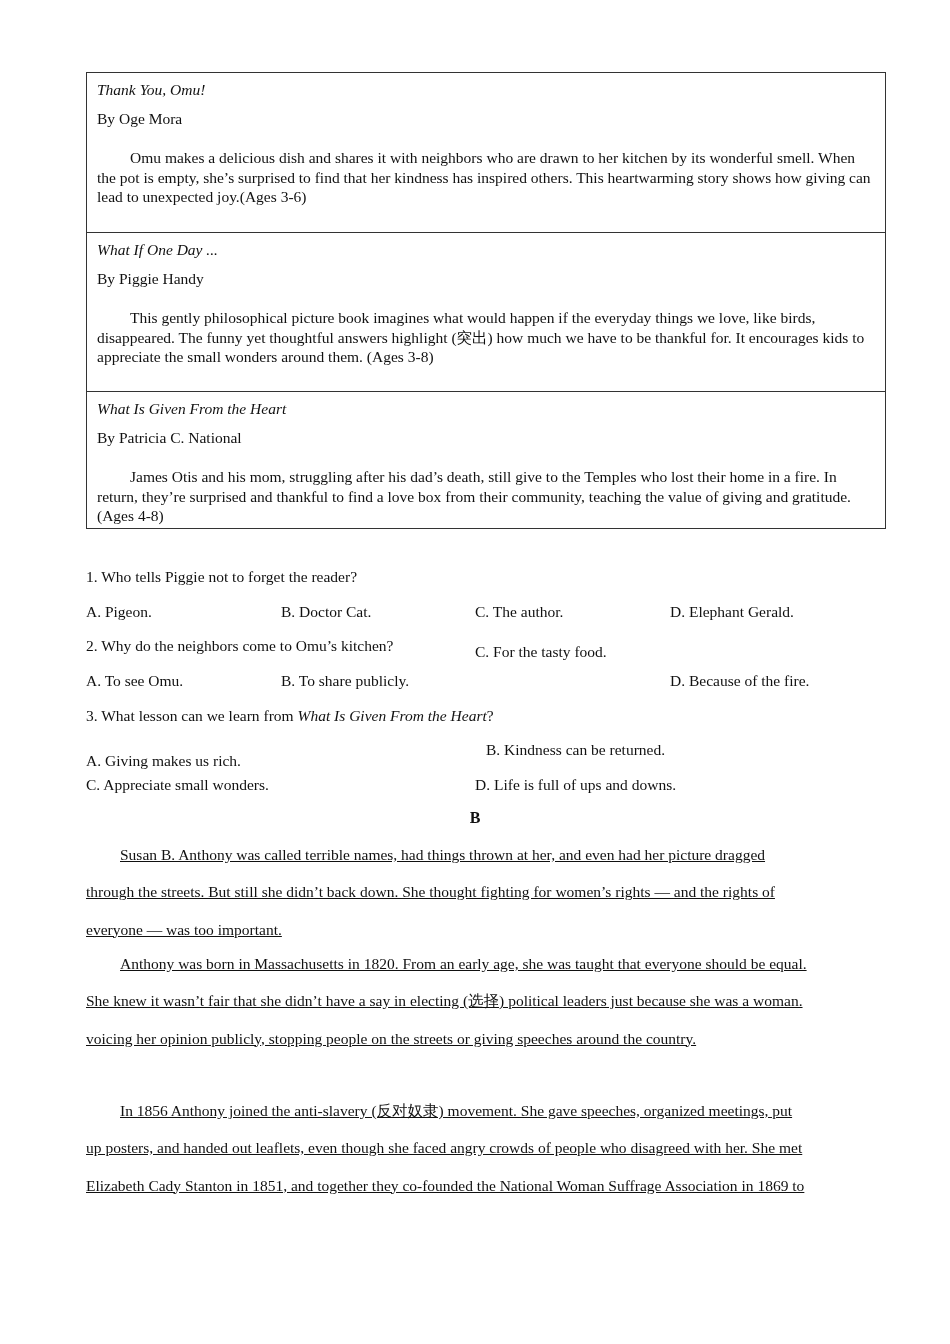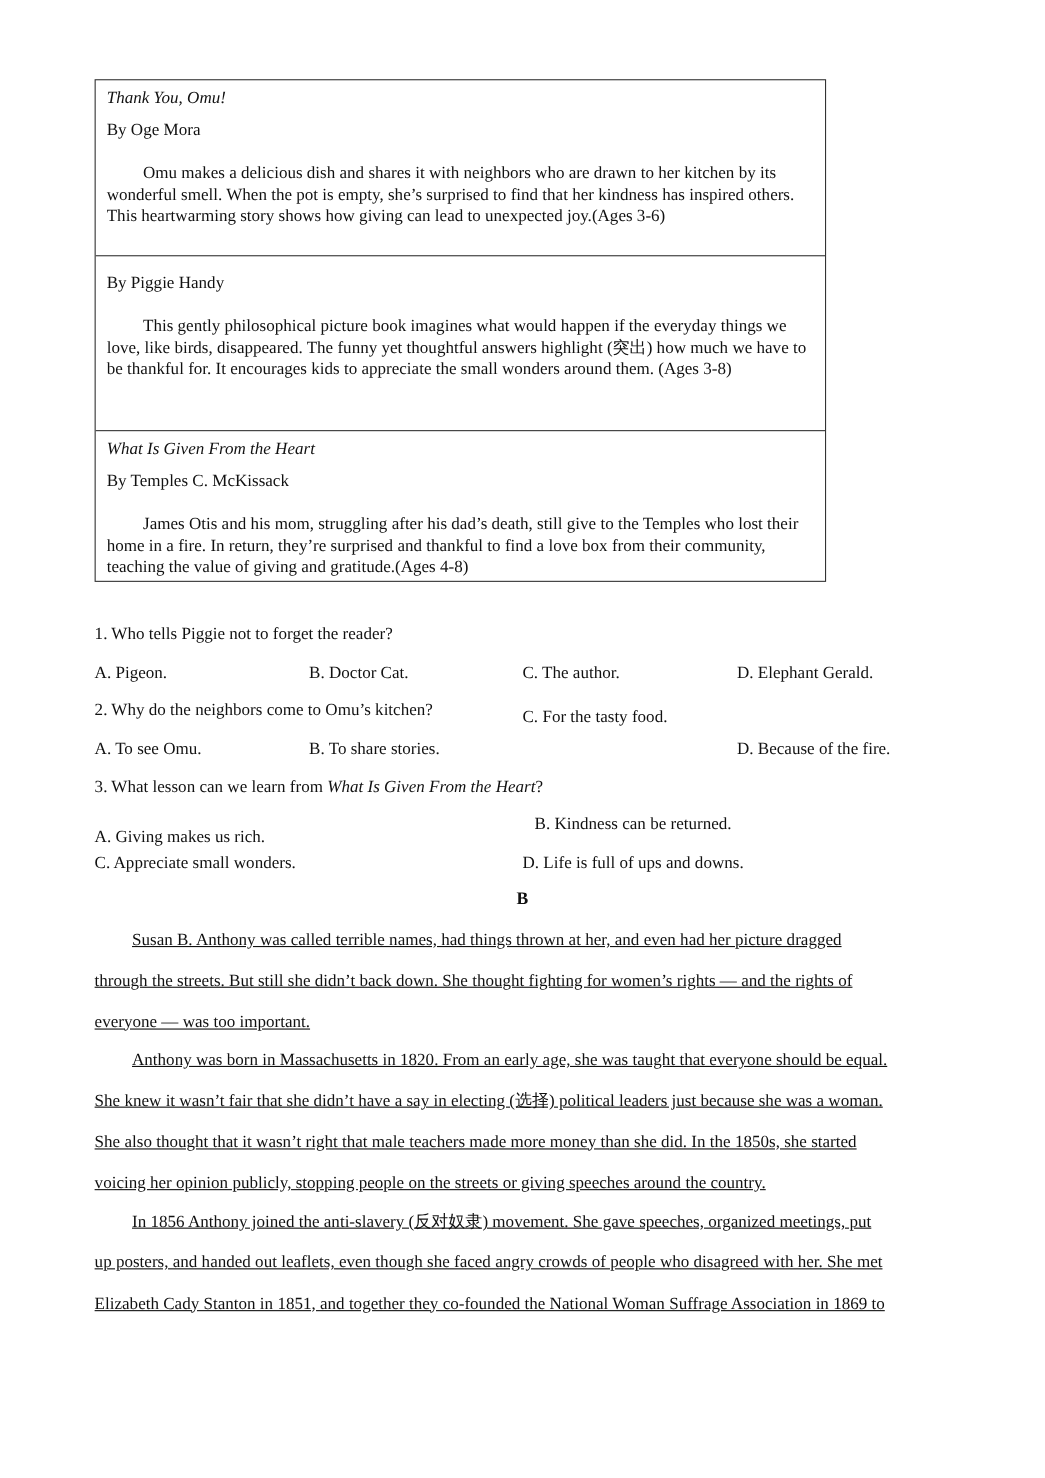--- a/index.html
+++ b/index.html
@@ -2,21 +2,21 @@
 <html><head>
 <meta charset="utf-8">
 <style>
   html, body { margin: 0; padding: 0; background: #ffffff; }
   body {
     width: 950px; height: 1344px; position: relative; overflow: hidden;
     font-family: "Liberation Serif", "DejaVu Serif", serif;
     color: #111; font-size: 15.5px;
   }
   .book-table {
-    position: absolute; left: 86px; top: 72px; width: 665px;
+    position: absolute; left: 86px; top: 72px; width: 800px;
     border: 1.5px solid #333; box-sizing: border-box;
   }
   .book-row { padding: 6px 10px 8px 10px; box-sizing: border-box; }
   .book-row + .book-row { border-top: 1.5px solid #333; }
   .book-row.r1 { height: 159px; }
   .book-row.r2 { height: 159px; }
   .book-row.r3 { height: 137px; }
   .book-title { font-style: italic; line-height: 20px; margin-top: 1px; }
   .book-author { line-height: 20px; margin-top: 9px; }
   .book-desc { line-height: 19.5px; margin-top: 19px; text-indent: 33px; }
@@ -30,60 +30,60 @@
 </head>
 <body>
 
 <div class="book-table">
   <div class="book-row r1">
     <div class="book-title">Thank You, Omu!</div>
     <div class="book-author">By Oge Mora</div>
     <div class="book-desc">Omu makes a delicious dish and shares it with neighbors who are drawn to her kitchen by its wonderful smell. When the pot is empty, she’s surprised to find that her kindness has inspired others. This heartwarming story shows how giving can lead to unexpected joy.(Ages 3-6)</div>
   </div>
   <div class="book-row r2">
+    <div class="book-title">What If One Day ...</div>
     <div class="book-author">By Piggie Handy</div>
     <div class="book-desc">This gently philosophical picture book imagines what would happen if the everyday things we love, like birds, disappeared. The funny yet thoughtful answers highlight (突出) how much we have to be thankful for. It encourages kids to appreciate the small wonders around them. (Ages 3-8)</div>
   </div>
   <div class="book-row r3">
     <div class="book-title">What Is Given From the Heart</div>
-    <div class="book-author">By Temples C. McKissack</div>
+    <div class="book-author">By Patricia C. National</div>
     <div class="book-desc">James Otis and his mom, struggling after his dad’s death, still give to the Temples who lost their home in a fire. In return, they’re surprised and thankful to find a love box from their community, teaching the value of giving and gratitude.(Ages 4-8)</div>
   </div>
 </div>
 
 <div class="q" style="top:567px;">1. Who tells Piggie not to forget the reader?</div>
 <div class="opt" style="left:86px; top:602px;">A. Pigeon.</div>
 <div class="opt" style="left:281px; top:602px;">B. Doctor Cat.</div>
 <div class="opt" style="left:475px; top:602px;">C. The author.</div>
 <div class="opt" style="left:670px; top:602px;">D. Elephant Gerald.</div>
 
 <div class="q" style="top:636px;">2. Why do the neighbors come to Omu’s kitchen?</div>
 <div class="opt" style="left:86px; top:671px;">A. To see Omu.</div>
-<div class="opt" style="left:281px; top:671px;">B. To share stories.</div>
+<div class="opt" style="left:281px; top:671px;">B. To share publicly.</div>
 <div class="opt" style="left:475px; top:642px;">C. For the tasty food.</div>
 <div class="opt" style="left:670px; top:671px;">D. Because of the fire.</div>
 
 <div class="q" style="top:706px;"><span>3. What lesson can we learn from </span><i>What Is Given From the Heart</i><span>?</span></div>
 <div class="opt" style="left:86px; top:736px;margin-top:15px;">A. Giving makes us rich.</div>
 <div class="opt" style="left:486px; top:740px;">B. Kindness can be returned.</div>
 <div class="opt" style="left:86px; top:775px;">C. Appreciate small wonders.</div>
 <div class="opt" style="left:475px; top:775px;text-align:center;">D. Life is full of ups and downs.</div>
 
 <div class="section-head">B</div>
 
 <div class="para" style="top:836px;">
   <span class="line"><span class="indent"></span><span>Susan B. Anthony was called terrible names, had things thrown at her, and even had her picture dragged</span></span>
   <span class="line">through the streets. But still she didn’t back down. She thought fighting for women’s rights — and the rights of</span>
   <span class="line">everyone — was too important.</span>
 </div>
 
 <div class="para" style="top:945px;">
   <span class="line"><span class="indent"></span><span>Anthony was born in Massachusetts in 1820. From an early age, she was taught that everyone should be equal.</span></span>
   <span class="line">She knew it wasn’t fair that she didn’t have a say in electing (选择) political leaders just because she was a woman.</span>
-  <span class="line">She also thought that it wasn’t right that male teachers made more money than she did. In the 1850s, she started</span>
   <span class="line">voicing her opinion publicly, stopping people on the streets or giving speeches around the country.</span>
 </div>
 
 <div class="para" style="top:1092px;">
   <span class="line"><span class="indent"></span><span>In 1856 Anthony joined the anti-slavery (反对奴隶) movement. She gave speeches, organized meetings, put</span></span>
   <span class="line">up posters, and handed out leaflets, even though she faced angry crowds of people who disagreed with her. She met</span>
   <span class="line">Elizabeth Cady Stanton in 1851, and together they co-founded the National Woman Suffrage Association in 1869 to</span>
 </div>
 
 </body></html>

